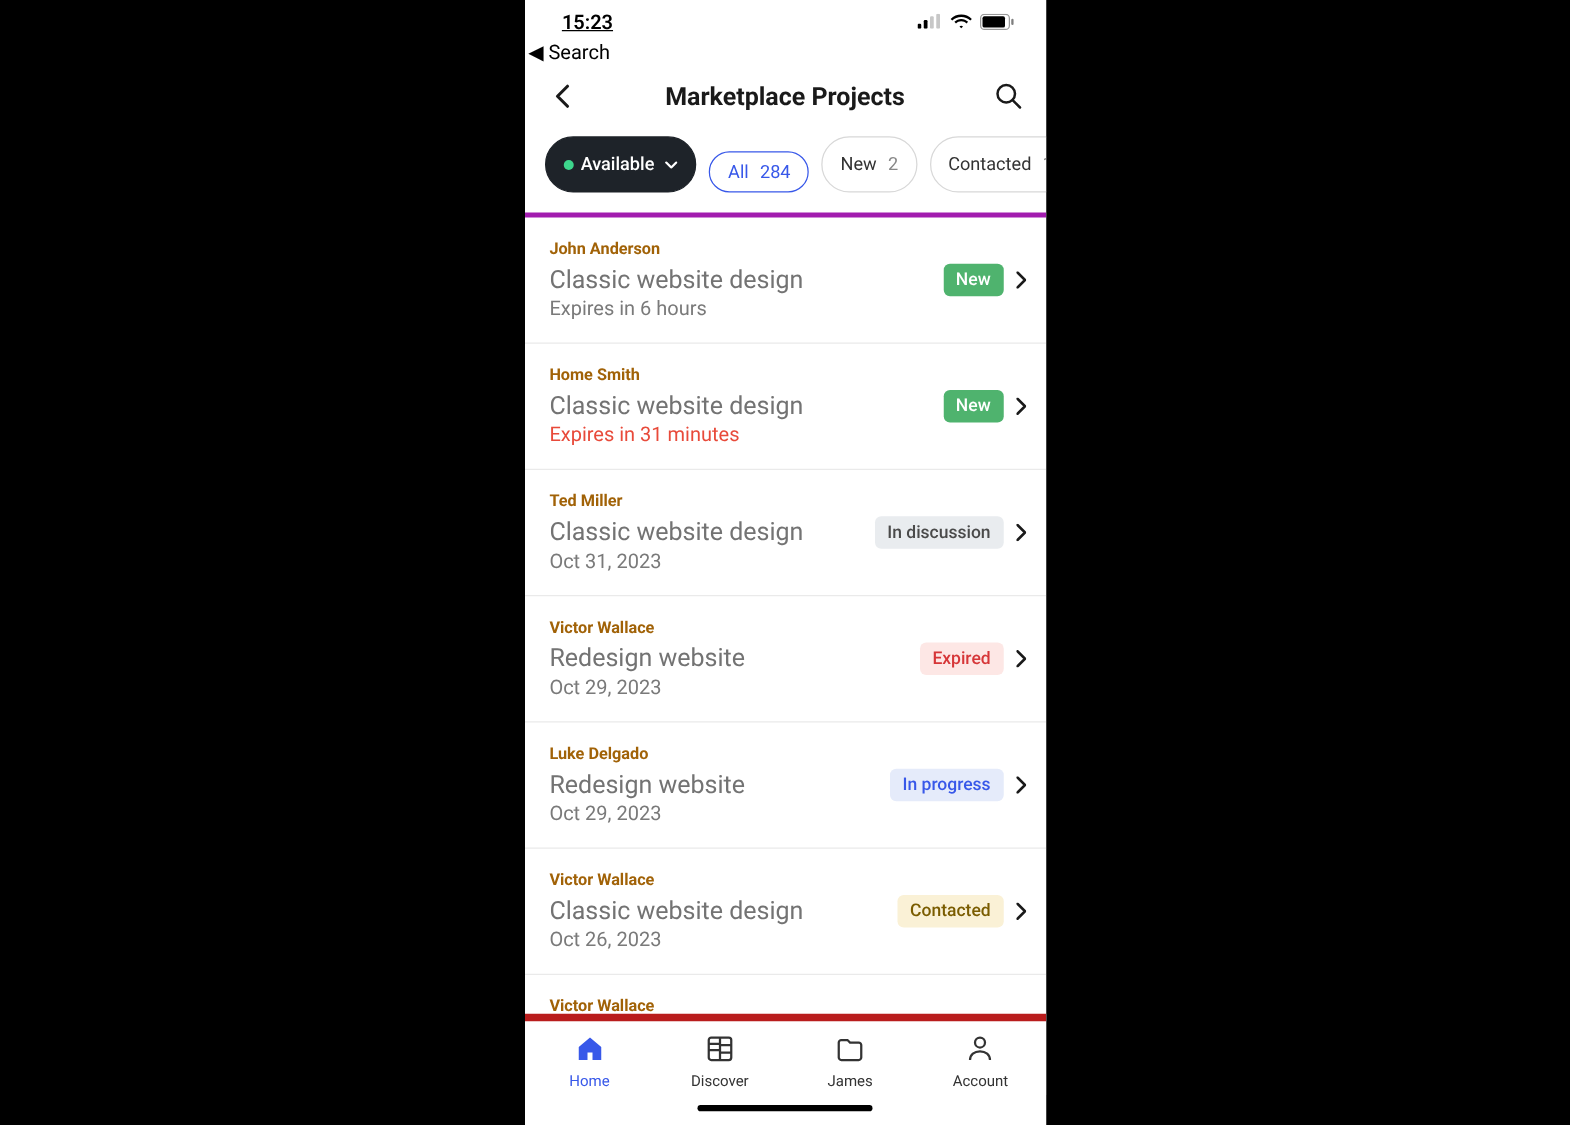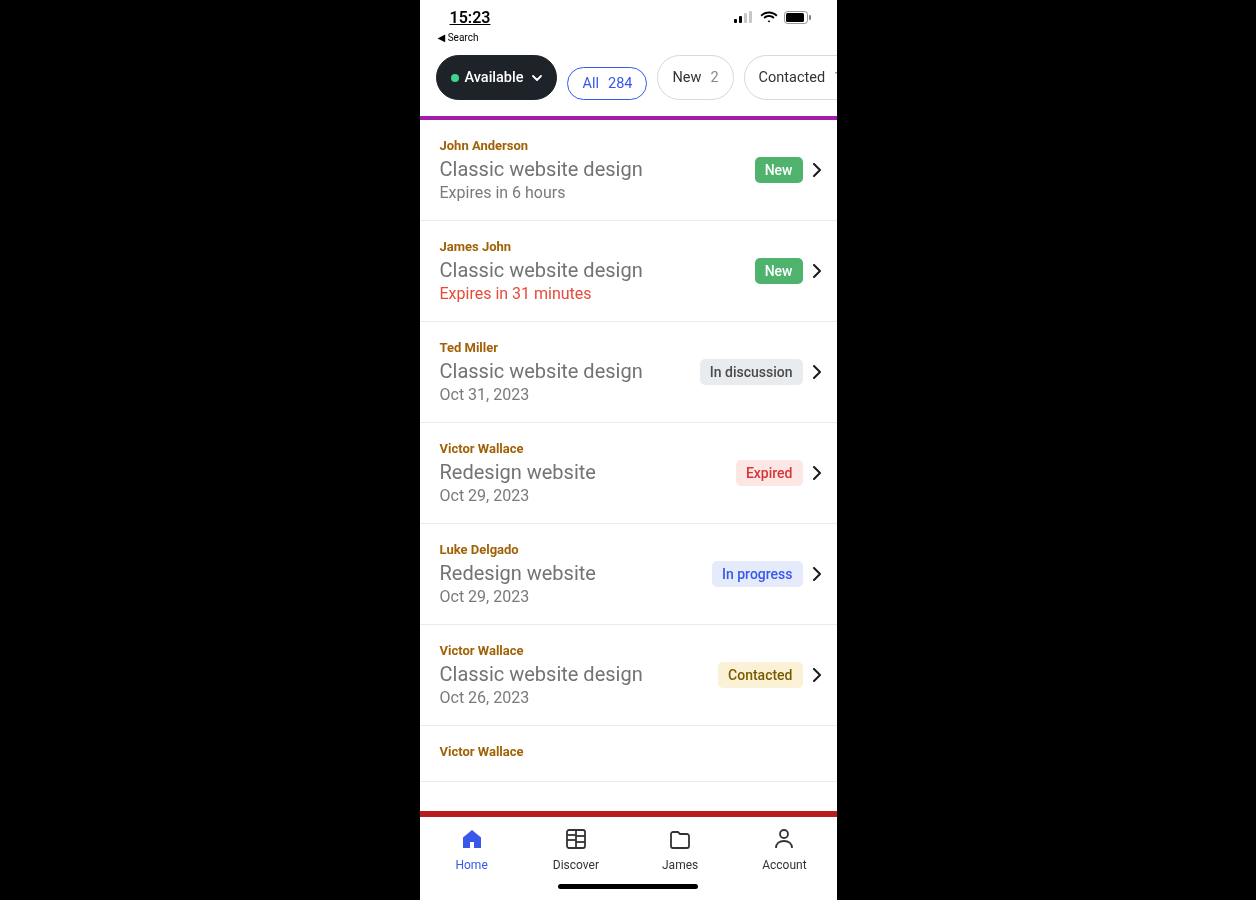--- a/index.html
+++ b/index.html
@@ -38,22 +38,22 @@
       text-decoration: underline;
     }
     .status-icons {
       display: flex;
       align-items: center;
       gap: 6px;
     }
     .status-icons svg { display: block; }
     
     .breadcrumb {
-      padding: 4px 18px 6px;
-      font-size: 10px;
+      padding: 4px 3px 6px;
+      font-size: 16px;
       color: #000;
     }
     
     .header {
       display: flex;
       align-items: center;
       justify-content: space-between;
       padding: 6px 16px 12px;
     }
     .header-title {
@@ -219,20 +219,34 @@
         <rect x="2" y="2" width="18" height="9" rx="1.5" fill="#000"></rect>
         <rect x="25" y="4" width="2" height="5" rx="1" fill="#000" fill-opacity="0.5"></rect>
       </svg>
     </div>
   </div>
 
   <div class="breadcrumb">
     <span>◀︎ </span><span>Search</span>
   </div>
 
+  <div class="header">
+    <div class="back-btn">
+      <svg width="12" height="20" viewBox="0 0 12 20">
+          <path d="M10 2 L2 10 L10 18" stroke="#1a1a1a" stroke-width="2.5" fill="none" stroke-linecap="round" stroke-linejoin="round"></path>
+        </svg>
+    </div>
+    <div class="header-title">Marketplace Projects</div>
+    <div class="search-btn">
+      <svg width="22" height="22" viewBox="0 0 22 22">
+          <circle cx="9" cy="9" r="7" stroke="#1a1a1a" stroke-width="2" fill="none"></circle>
+          <line x1="14.5" y1="14.5" x2="20" y2="20" stroke="#1a1a1a" stroke-width="2" stroke-linecap="round"></line>
+        </svg>
+    </div>
+  </div>
 
   <div class="filters">
     <div class="pill dark">
       <span class="dot"></span>
       <span>Available</span>
       <svg class="chev" width="10" height="6" viewBox="0 0 10 6">
           <path d="M1 1 L5 5 L9 1" stroke="#fff" stroke-width="1.8" fill="none" stroke-linecap="round" stroke-linejoin="round"></path>
         </svg>
     </div>
     <div id="filter-tabs" style="display:flex;gap:10px;">
@@ -258,21 +272,21 @@
           <div class="project-type">Classic website design</div>
           <div class="project-date">Expires in 6 hours</div>
         </div>
         <div class="badge new">New</div>
         <svg class="chevron" width="8" height="14" viewBox="0 0 8 14">
           <path d="M1 1 L7 7 L1 13" stroke="#1a1a1a" stroke-width="2" fill="none" stroke-linecap="round" stroke-linejoin="round"></path>
         </svg>
       </div>
       <div class="project">
         <div class="project-info">
-          <div class="project-name">James John</div>
+          <div class="project-name">Home Smith</div>
           <div class="project-type">Classic website design</div>
           <div class="project-date urgent">Expires in 31 minutes</div>
         </div>
         <div class="badge new">New</div>
         <svg class="chevron" width="8" height="14" viewBox="0 0 8 14">
           <path d="M1 1 L7 7 L1 13" stroke="#1a1a1a" stroke-width="2" fill="none" stroke-linecap="round" stroke-linejoin="round"></path>
         </svg>
       </div>
       <div class="project">
         <div class="project-info">

